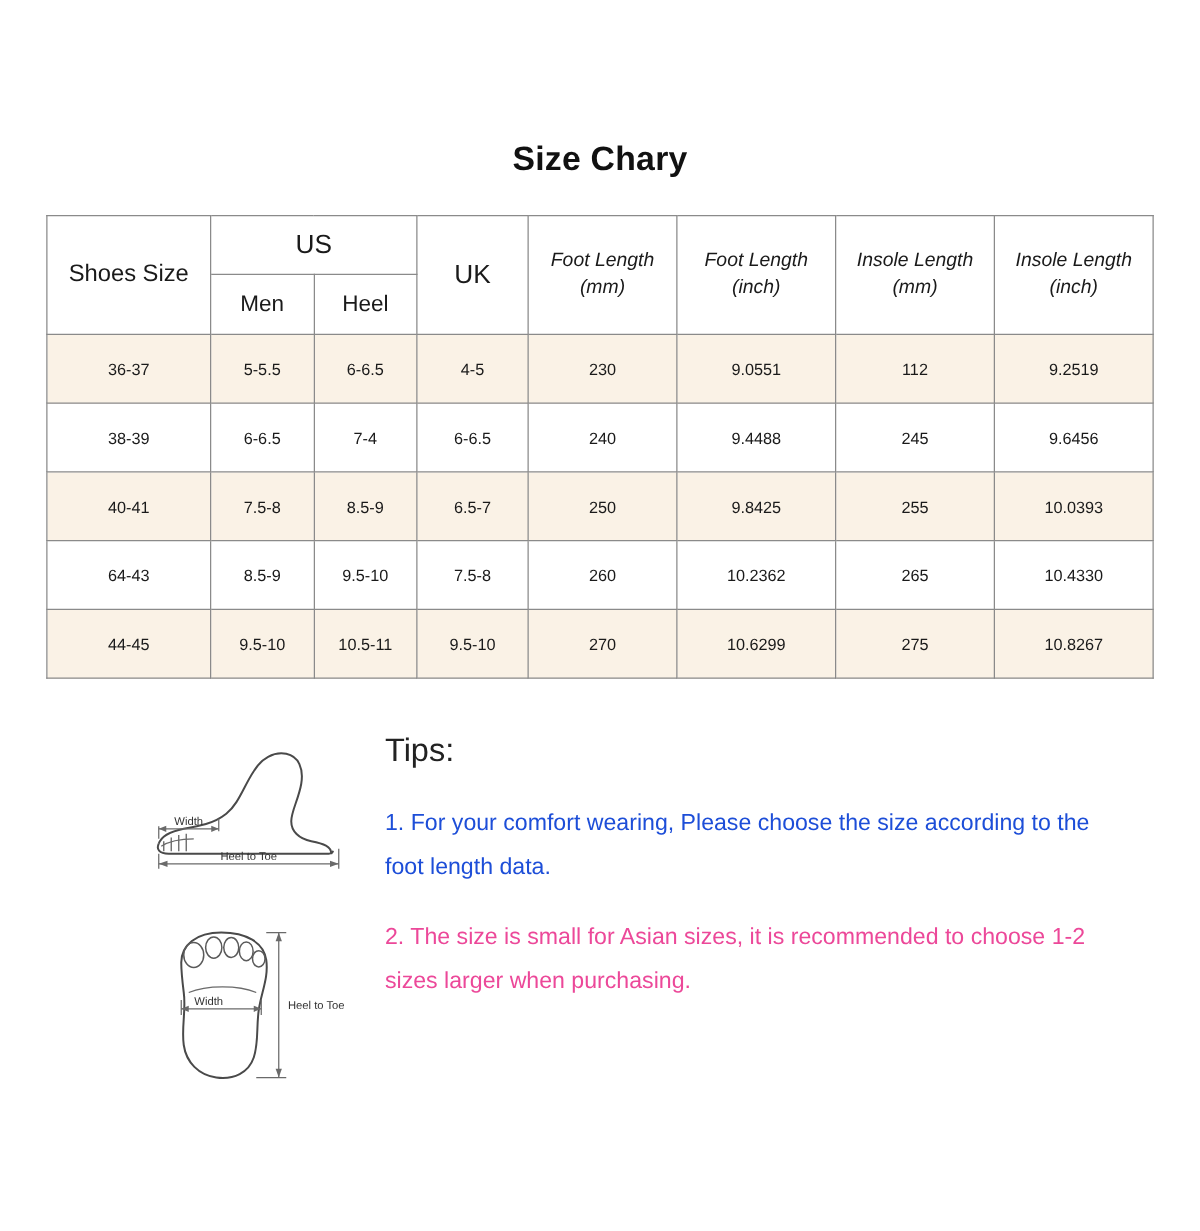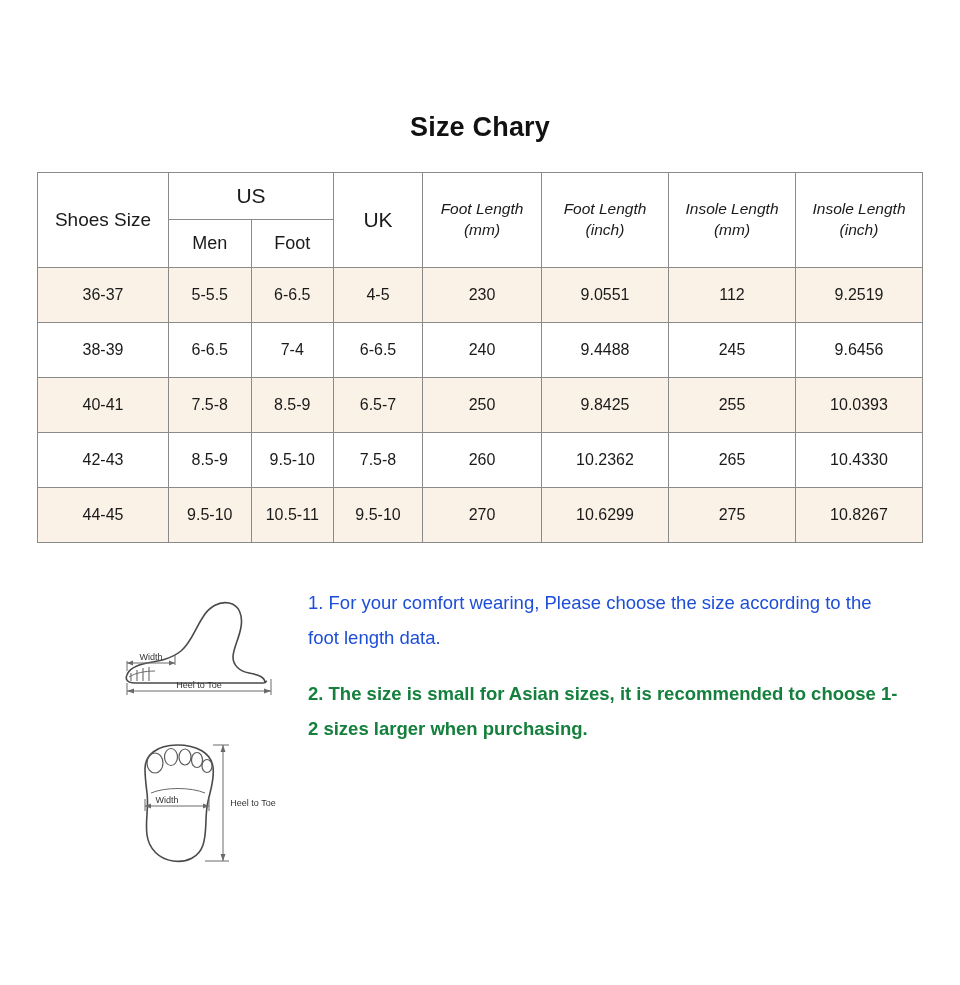--- a/index.html
+++ b/index.html
@@ -71,21 +71,21 @@
     width: 86px;
   }
   .th-two {
     font-size: 15.5px;
     line-height: 1.35;
     font-style: italic;
   }
 
   tbody td {
     height: 52px;
-    font-size: 16px;
+    font-size: 13px;
     margin-top: 48px;
   }
 
   tbody tr.odd td {
     background: #faf2e6;
   }
   tbody tr.even td {
     background: #ffffff;
     text-align: center;
   }
@@ -134,22 +134,22 @@
   .tip-1 {
     font-size: 18.5px;
     line-height: 1.9;
     color: #1d4ed8;
     margin: 0 0 22px 0;
   }
 
   .tip-2 {
     font-size: 18.5px;
     line-height: 1.85;
-    color: #15803d;
-    font-weight: bold;
+    color: #ec4899;
+    font-weight: normal;
     margin: 0;
   }
 
   svg text {
     font-family: "Liberation Sans", sans-serif;
   }
 </style>
 </head>
 <body>
 
@@ -176,21 +176,21 @@
             <div>Insole Length</div>
             <div>(mm)</div>
           </td>
           <td class="th-two col-w-ili" rowspan="2">
             <div>Insole Length</div>
             <div>(inch)</div>
           </td>
         </tr>
         <tr>
           <td class="th-men col-w-men">Men</td>
-          <td class="th-us-w col-w-women">Foot</td>
+          <td class="th-us-w col-w-women">Heel</td>
         </tr>
       </thead>
       <tbody>
         <tr class="odd">
           <td>36-37</td>
           <td>5-5.5</td>
           <td>6-6.5</td>
           <td>4-5</td>
           <td>230</td>
           <td>9.0551</td>
@@ -211,21 +211,21 @@
           <td>40-41</td>
           <td>7.5-8</td>
           <td>8.5-9</td>
           <td>6.5-7</td>
           <td>250</td>
           <td>9.8425</td>
           <td>255</td>
           <td>10.0393</td>
         </tr>
         <tr class="even">
-          <td>42-43</td>
+          <td>64-43</td>
           <td>8.5-9</td>
           <td>9.5-10</td>
           <td>7.5-8</td>
           <td>260</td>
           <td>10.2362</td>
           <td>265</td>
           <td>10.4330</td>
         </tr>
         <tr class="odd">
           <td>44-45</td>
@@ -286,19 +286,20 @@
           <line x1="98" y1="12" x2="98" y2="128" stroke="#6a6a6a" stroke-width="1"></line>
           <polygon points="98,12 95.5,19 100.5,19" fill="#6a6a6a"></polygon>
           <polygon points="98,128 95.5,121 100.5,121" fill="#6a6a6a"></polygon>
           <text x="128" y="73" font-size="9" fill="#333" text-anchor="middle">Heel to Toe</text>
         </svg>
       </div>
 
     </div>
 
     <div class="tips">
+      <div class="tips-title">Tips:</div>
       <p class="tip-1">1. For your comfort wearing, Please choose the size according to the foot length data.</p>
       <p class="tip-2">2. The size is small for Asian sizes, it is recommended to choose 1-2 sizes larger when purchasing.</p>
     </div>
 
   </div>
 
 </div>
 
 </body></html>

